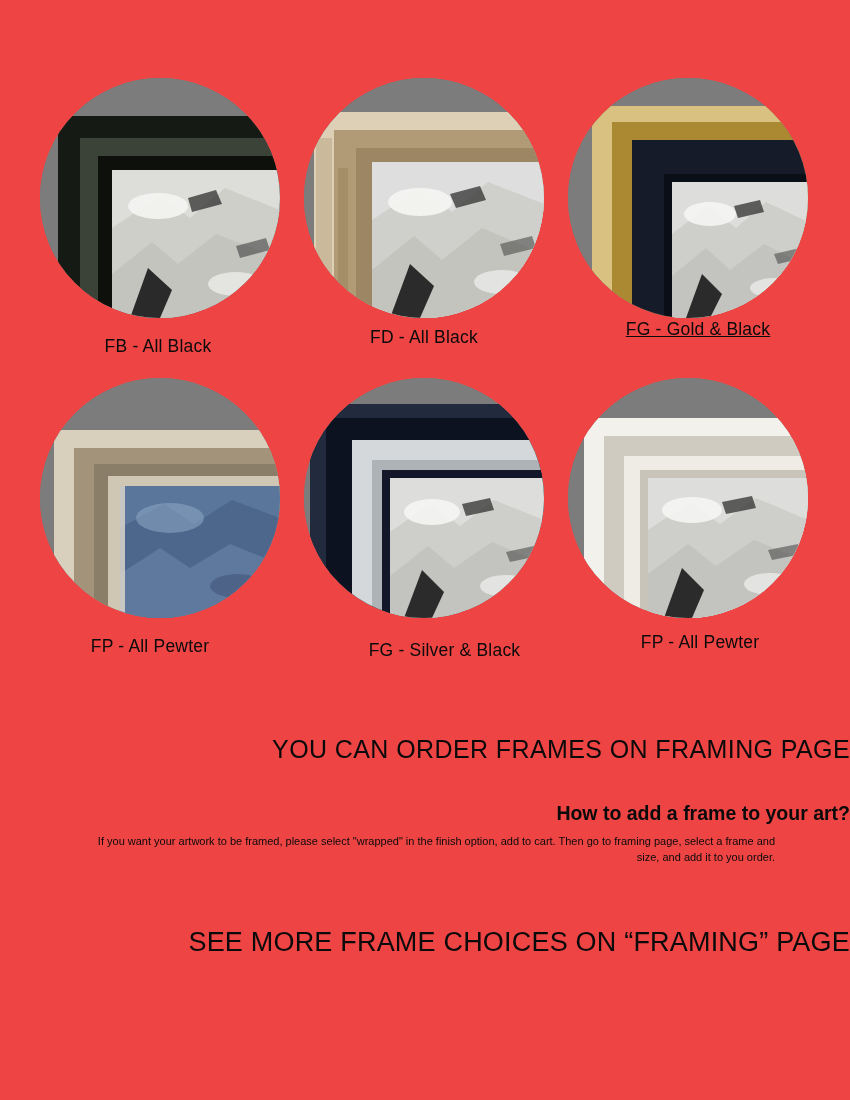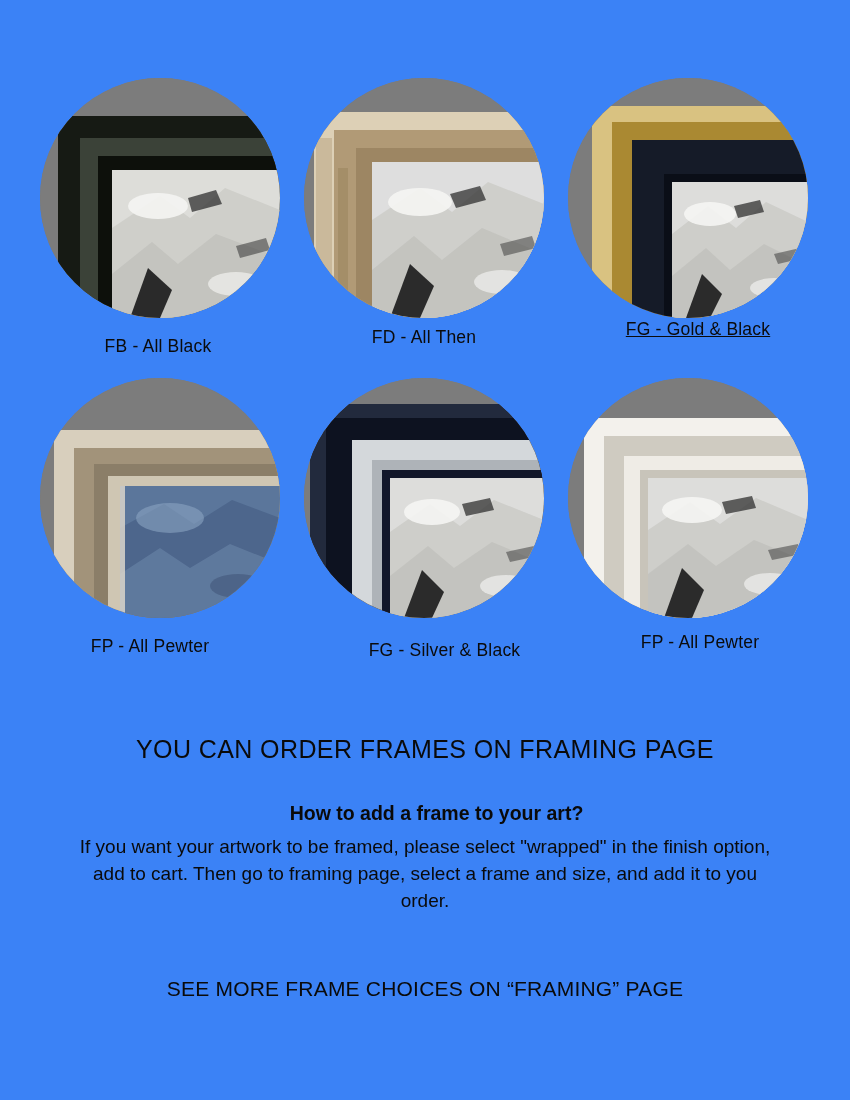--- a/index.html
+++ b/index.html
@@ -11,21 +11,21 @@
     width: 850px;
     height: 1100px;
     font-family: "Liberation Sans", sans-serif;
     color: #111111;
     overflow: hidden;
   }
   .page {
     position: relative;
     width: 850px;
     height: 1100px;
-    background: #3b82f6;
+    background: #ef4444;
   }
 
   
   .grid {
     position: absolute;
     top: 78px;
     left: 28px;
     width: 794px;
     display: flex;
     flex-wrap: wrap;
@@ -60,45 +60,45 @@
   .cell.c3 .caption { transform: translate(-10px, 12px); }
   .cell.c4 .caption { transform: translate(0px, 16px); margin-left: 41px; }
   .cell.c5 .caption { transform: translate(12px, 8px); }
 
   
   .text-block {
     position: absolute;
     left: 0;
     right: 0;
     top: 735px;
-    text-align: center;
+    text-align: right;
   }
   .headline {
     font-size: 25px;
     letter-spacing: .4px;
     color: #0a0a0a;
     margin: 0 0 38px 0;
     font-weight: 400;
   }
   .subhead {
     font-size: 19.5px;
     font-weight: bold;
     color: #0a0a0a;
-    margin: 0 9px 9px 0;
+    margin: 0 0 9px 0;
     padding-left: 32px;
   }
   .paragraph {
-    font-size: 19px;
+    font-size: 11px;
     line-height: 1.42;
     color: #0a0a0a;
     margin: 4px auto;
     width: 700px;
   }
   .footline {
-    font-size: 21px;
+    font-size: 27px;
     color: #0a0a0a;
     margin-top: 62px;
     letter-spacing: .2px;
   }
 </style>
 </head>
 <body>
 
 <div class="page">
 
@@ -144,21 +144,21 @@
             <path d="M68 142 L116 110 L148 134 L184 104 L240 126 L240 240 L68 240 Z" fill="#cfcfcb"></path>
             <path d="M68 192 L110 158 L138 182 L178 150 L240 176 L240 240 L68 240 Z" fill="#bcbcb7" opacity=".6"></path>
             <path d="M86 240 L106 186 L130 208 L116 240 Z" fill="#2b2b2b"></path>
             <path d="M146 116 L176 108 L182 122 L152 130 Z" fill="#303030" opacity=".75"></path>
             <path d="M196 166 L228 158 L232 170 L200 178 Z" fill="#343434" opacity=".5"></path>
             <ellipse cx="116" cy="124" rx="32" ry="14" fill="#f5f5f3" opacity=".9"></ellipse>
             <ellipse cx="198" cy="204" rx="28" ry="12" fill="#f1f1ef" opacity=".7"></ellipse>
           </g>
         </svg>
       </div>
-      <div class="caption">FD - All Then</div>
+      <div class="caption">FD - All Black</div>
     </div>
 
     <div class="cell c2">
       <div class="swatch">
         <svg viewBox="0 0 240 240" width="240" height="240">
           <rect x="0" y="0" width="240" height="240" fill="#7c7c7c"></rect>
           <polygon points="24,28 240,28 240,240 24,240" fill="#b8984f"></polygon>
           <polygon points="24,28 240,28 240,44 44,44 44,240 24,240" fill="#d9c281"></polygon>
           <polygon points="44,44 240,44 240,62 64,62 64,240 44,240" fill="#a8872f" opacity=".9"></polygon>
           <polygon points="64,62 240,62 240,96 96,96 96,240 64,240" fill="#151b28"></polygon>

